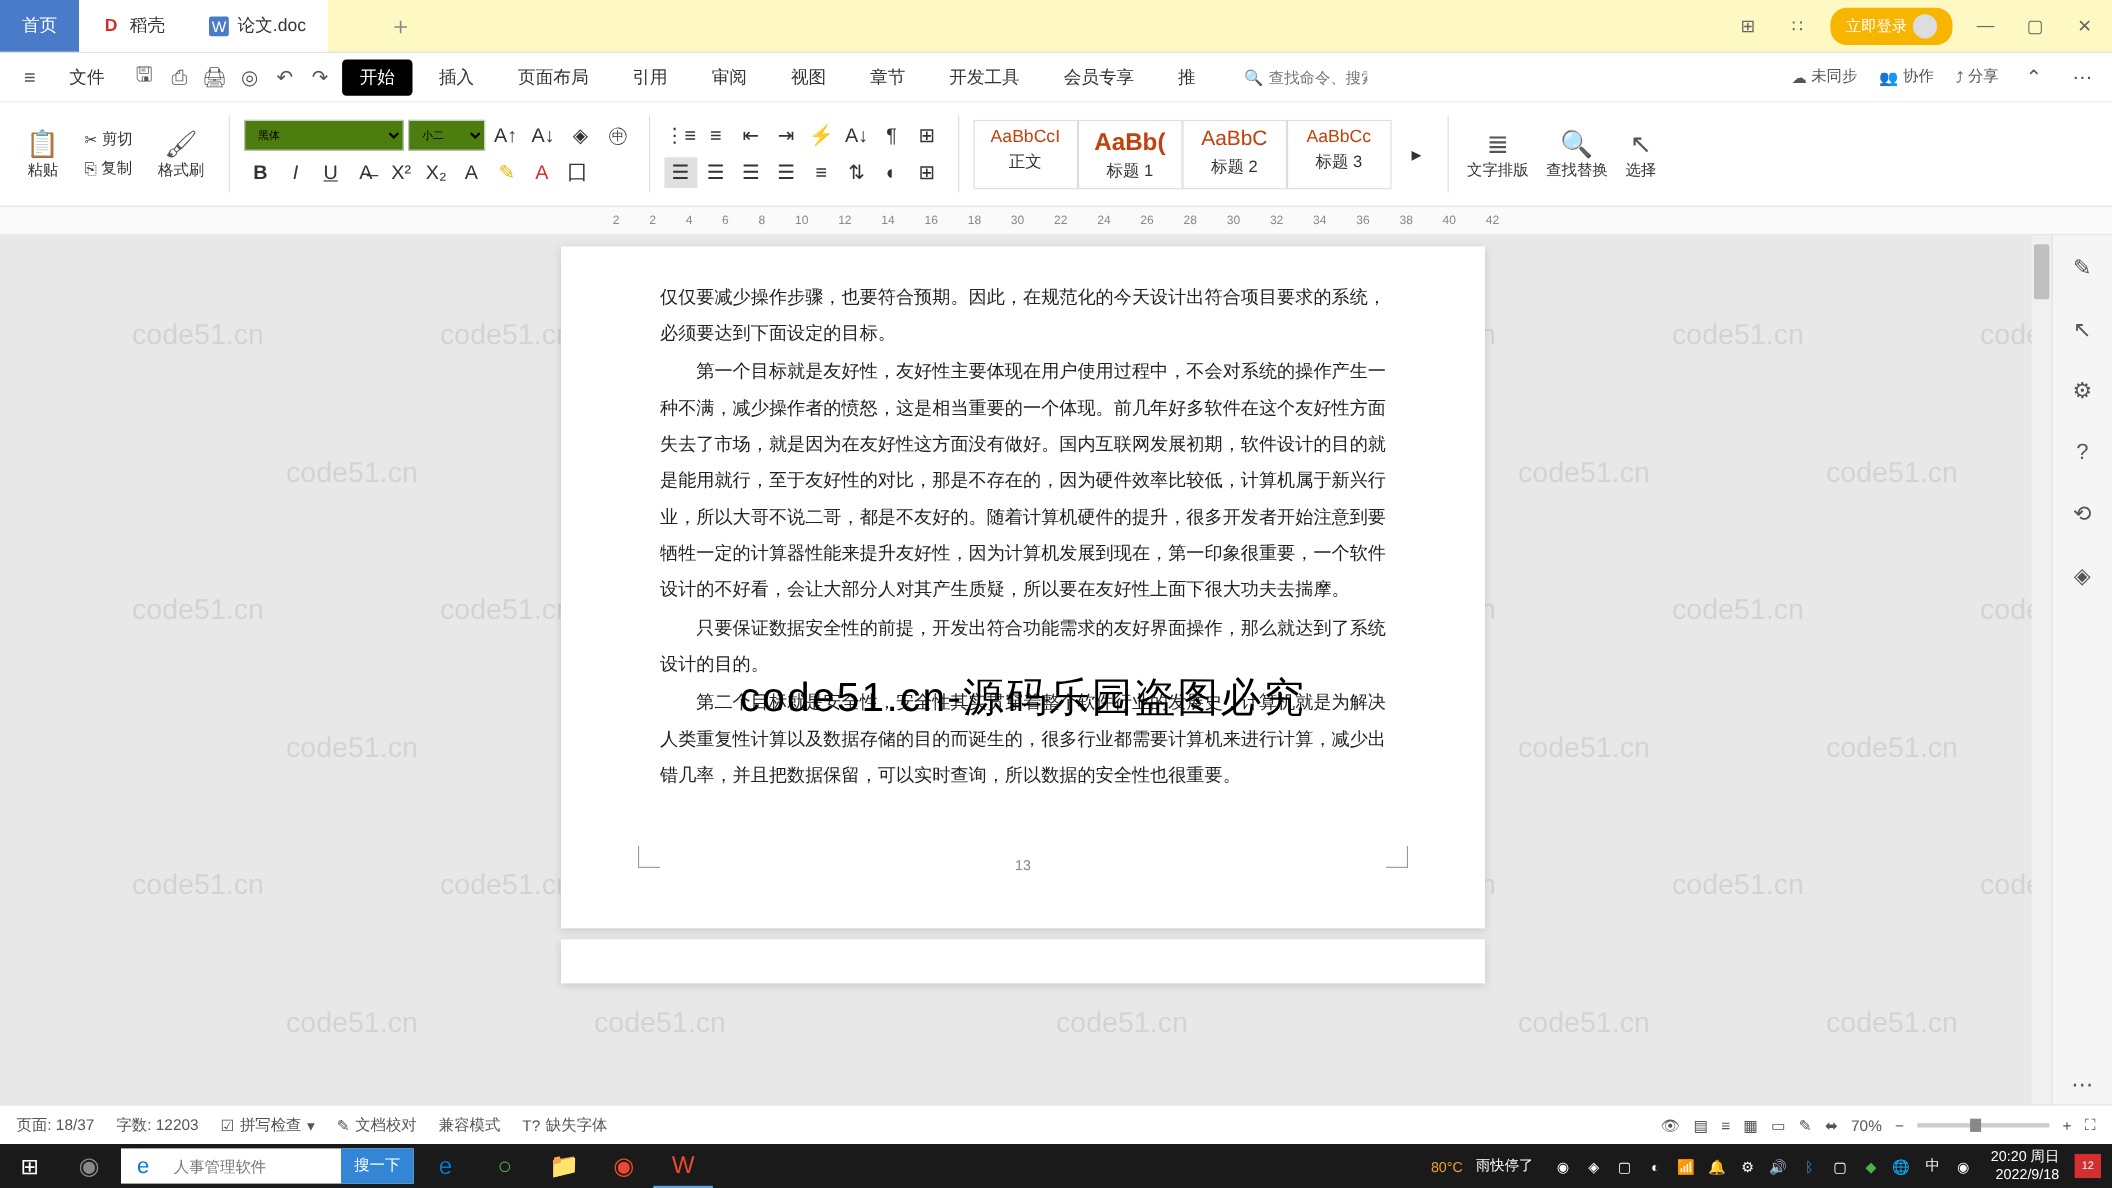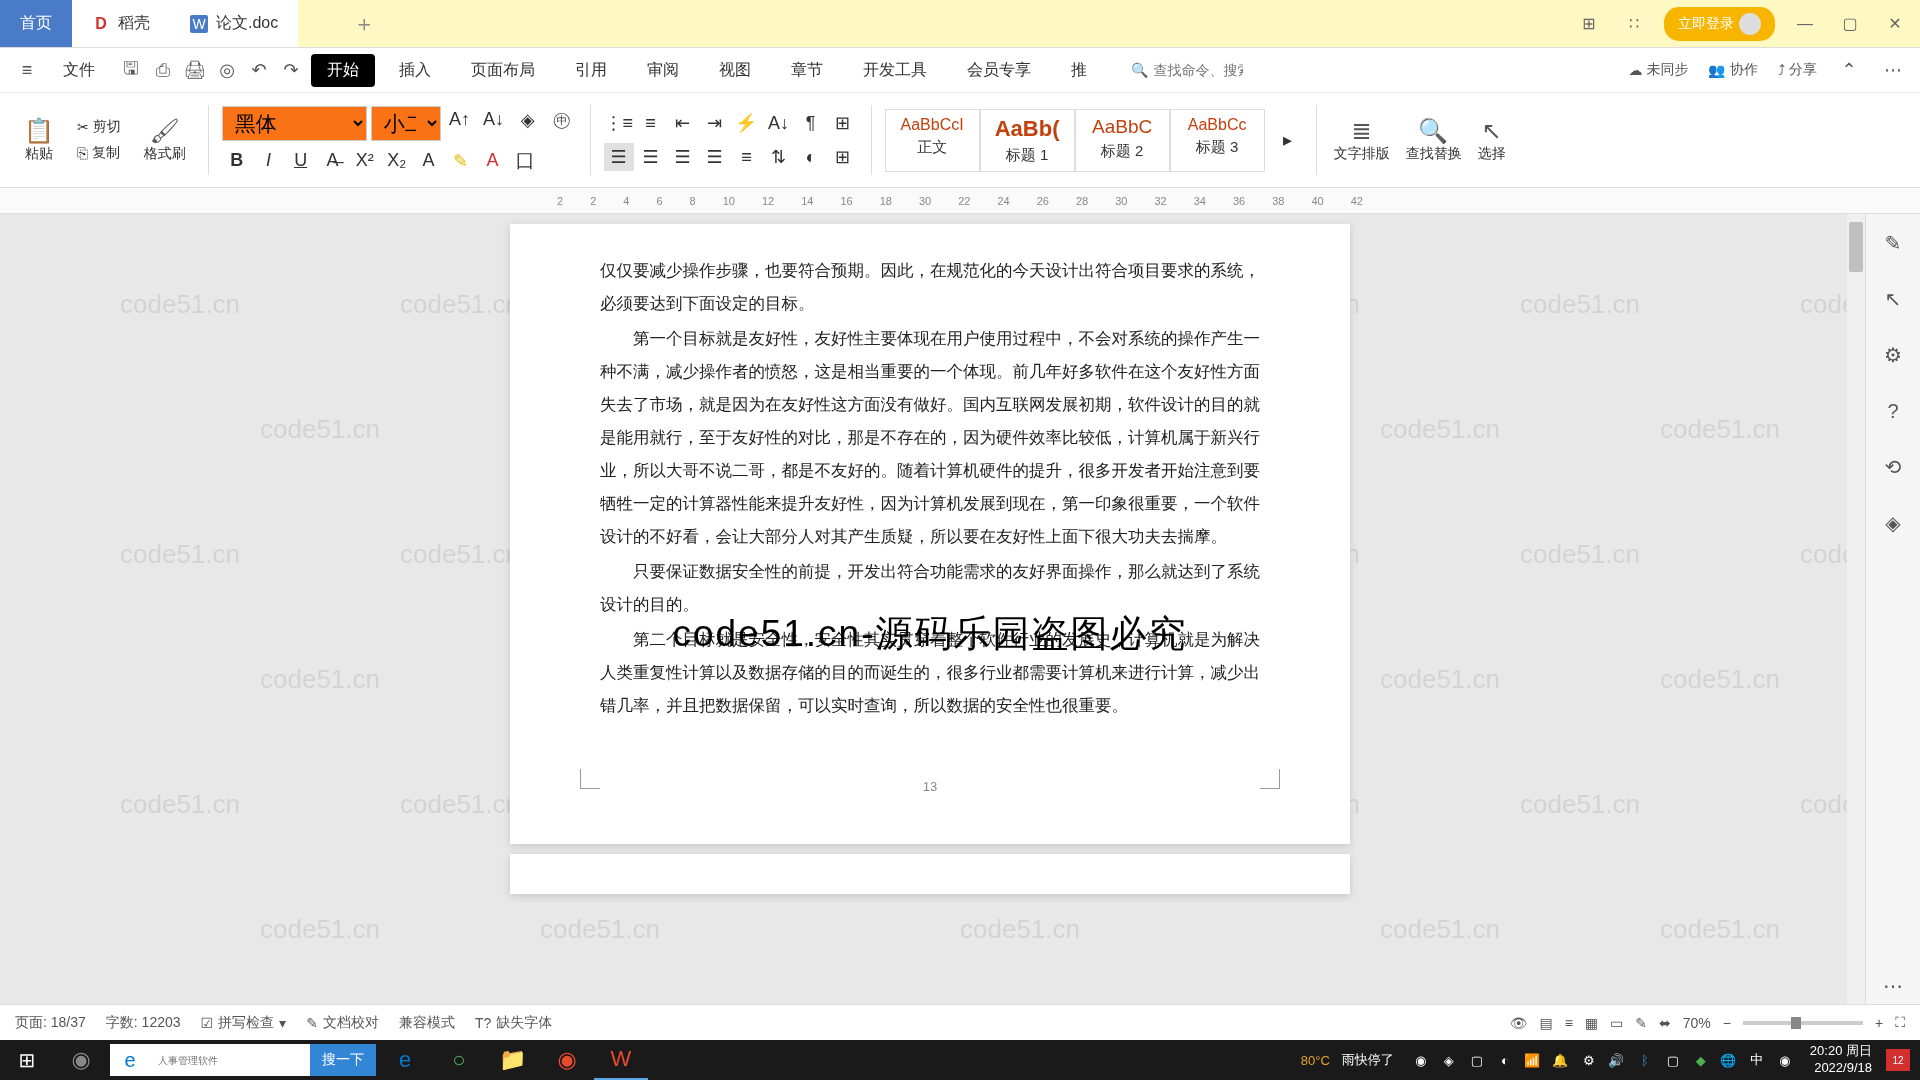--- a/index.html
+++ b/index.html
@@ -27,21 +27,21 @@
 .menu-search input { border: none; outline: none; font-size: 14px; width: 90px; }
 .menu-right { margin-left: auto; display: flex; align-items: center; gap: 20px; font-size: 14px; color: #555; }
 .menu-right-item { display: flex; align-items: center; gap: 4px; cursor: pointer; }
 
 .ribbon { height: 95px; display: flex; align-items: center; padding: 5px 15px; gap: 8px; border-bottom: 1px solid #ddd; }
 .ribbon-group { display: flex; flex-direction: column; align-items: center; gap: 3px; padding: 0 5px; }
 .ribbon-divider { width: 1px; height: 70px; background: #ddd; margin: 0 5px; }
 .ribbon-btn { display: flex; flex-direction: column; align-items: center; font-size: 14px; color: #333; cursor: pointer; padding: 4px; }
 .ribbon-btn-icon { font-size: 24px; color: #555; }
 .ribbon-small { display: flex; align-items: center; gap: 4px; font-size: 14px; color: #333; cursor: pointer; padding: 2px 6px; }
-.font-select { border: 1px solid #ccc; padding: 4px 8px; font-size: 21px; background: #f97316; }
+.font-select { border: 1px solid #ccc; padding: 4px 8px; font-size: 10px; background: #4d7c0f; }
 .font-name { width: 145px; }
 .font-size-sel { width: 70px; }
 .ribbon-icons-row { display: flex; gap: 2px; }
 .ribbon-icon { width: 30px; height: 28px; display: flex; align-items: center; justify-content: center; color: #333; cursor: pointer; font-size: 18px; border: 1px solid transparent; }
 .style-box { border: 1px solid #ddd; padding: 6px 10px; text-align: center; cursor: pointer; min-width: 95px; }
 .style-preview { font-size: 16px; color: #c2410c; }
 .style-name { font-size: 15px; color: #333; margin-top: 4px; }
 
 .ruler { height: 26px; background: #fafafa; border-bottom: 1px solid #ddd; position: relative; display: flex; justify-content: center; font-size: 11px; color: #888; align-items: center; }
 .ruler-marks { display: flex; gap: 27px; }
@@ -65,21 +65,21 @@
 .statusbar { position: absolute; bottom: 40px; left: 0; right: 0; height: 36px; background: #fff; border-top: 1px solid #ddd; display: flex; align-items: center; padding: 0 15px; font-size: 14px; color: #555; gap: 20px; }
 .status-item { display: flex; align-items: center; gap: 5px; cursor: pointer; }
 .status-right { margin-left: auto; display: flex; align-items: center; gap: 12px; }
 .zoom-slider { width: 120px; height: 4px; background: #ccc; position: relative; }
 .zoom-thumb { position: absolute; left: 40%; top: -4px; width: 10px; height: 12px; background: #888; }
 
 .taskbar { position: absolute; bottom: 0; left: 0; right: 0; height: 40px; background: #1a1a1a; display: flex; align-items: center; }
 .task-start { width: 54px; height: 40px; display: flex; align-items: center; justify-content: center; background: #1a1a1a; font-size: 20px; color: #fff; }
 .task-search { background: #fff; height: 32px; display: flex; align-items: center; margin: 0 2px; }
 .task-search-icon { width: 40px; display: flex; align-items: center; justify-content: center; color: #0078d4; font-size: 20px; }
-.task-search input { border: none; outline: none; width: 160px; font-size: 10px; padding: 0 8px; }
+.task-search input { border: none; outline: none; width: 160px; font-size: 14px; padding: 0 8px; }
 .task-search-btn { background: #3385d6; color: #fff; padding: 0 12px; height: 32px; display: flex; align-items: center; font-size: 14px; }
 .task-app { width: 54px; height: 40px; display: flex; align-items: center; justify-content: center; font-size: 22px; cursor: pointer; }
 .task-tray { margin-left: auto; display: flex; align-items: center; gap: 6px; padding-right: 10px; color: #fff; font-size: 13px; }
 .tray-icon { width: 22px; height: 22px; display: flex; align-items: center; justify-content: center; cursor: pointer; }
 .tray-time { text-align: right; line-height: 1.3; font-size: 13px; padding: 0 8px; }
 .tray-weather { color: #fff; font-size: 13px; margin-right: 10px; }
 .tray-temp { color: #e8a030; font-size: 13px; margin-right: 6px; }
 .scroll-vert { position: absolute; right: 55px; top: 214px; bottom: 60px; width: 18px; background: #f0f0f0; }
 .scroll-thumb { position: absolute; left: 2px; right: 2px; top: 8px; height: 50px; background: #c0c0c0; border-radius: 2px; }
 </style>

